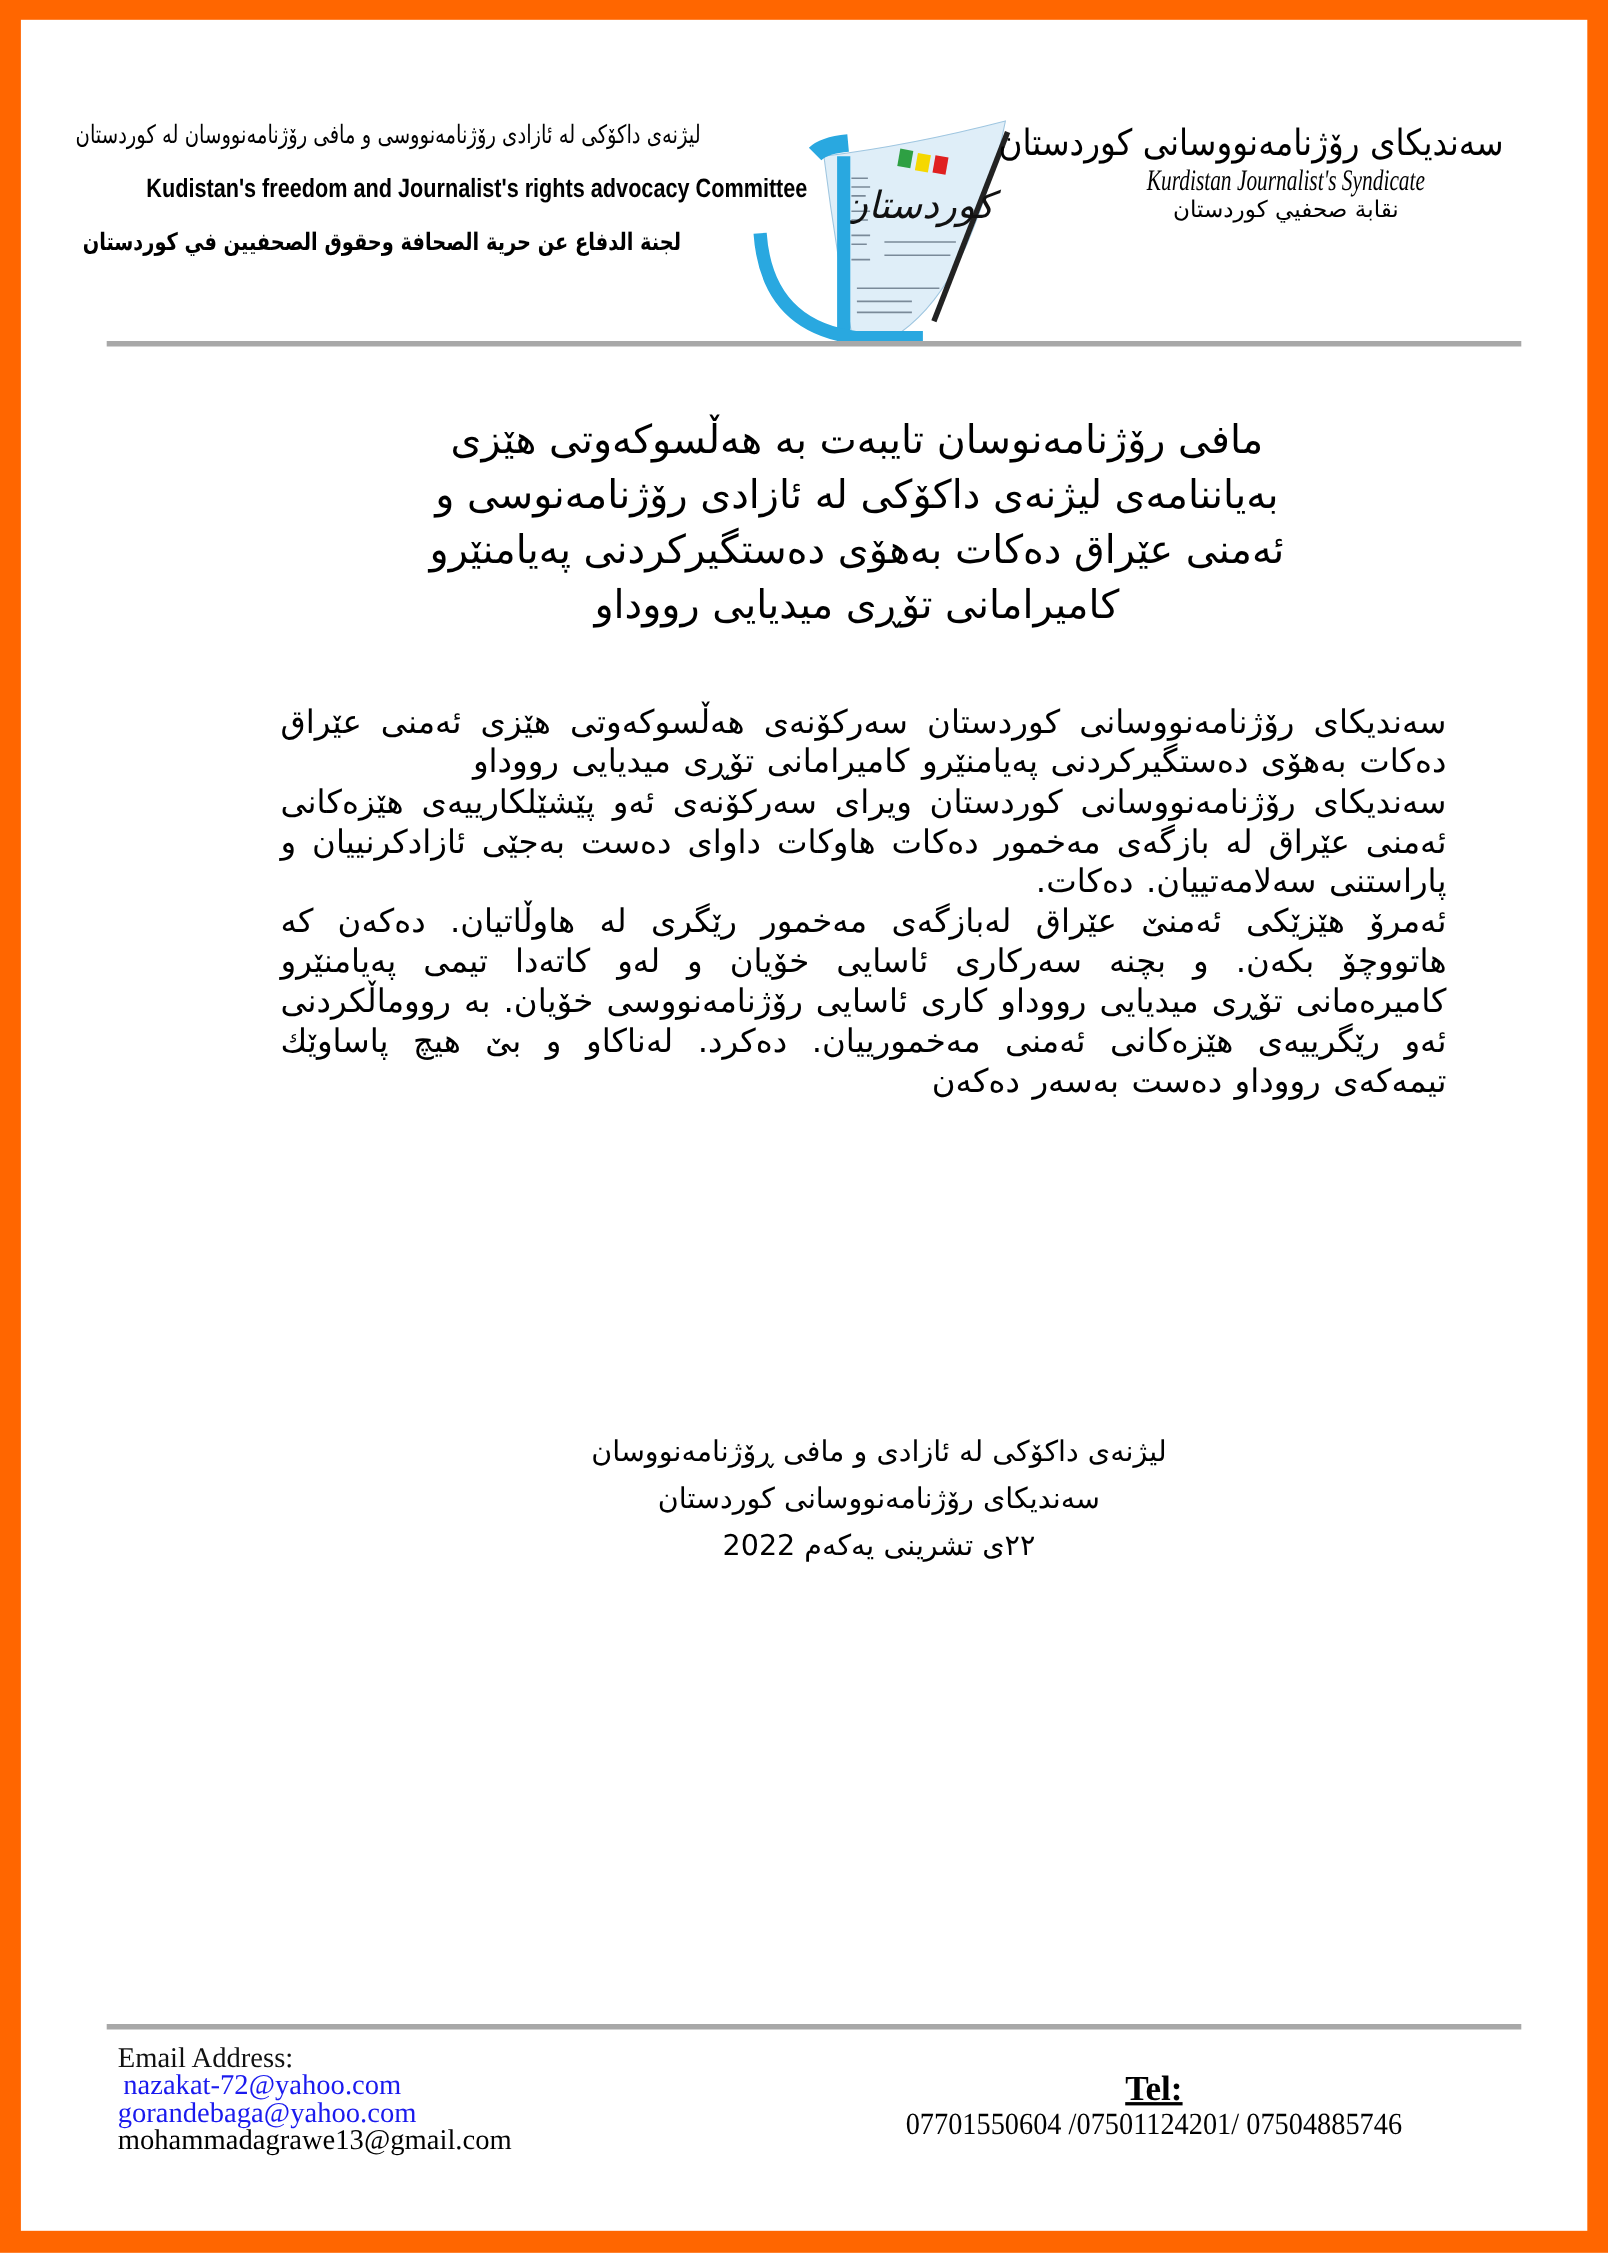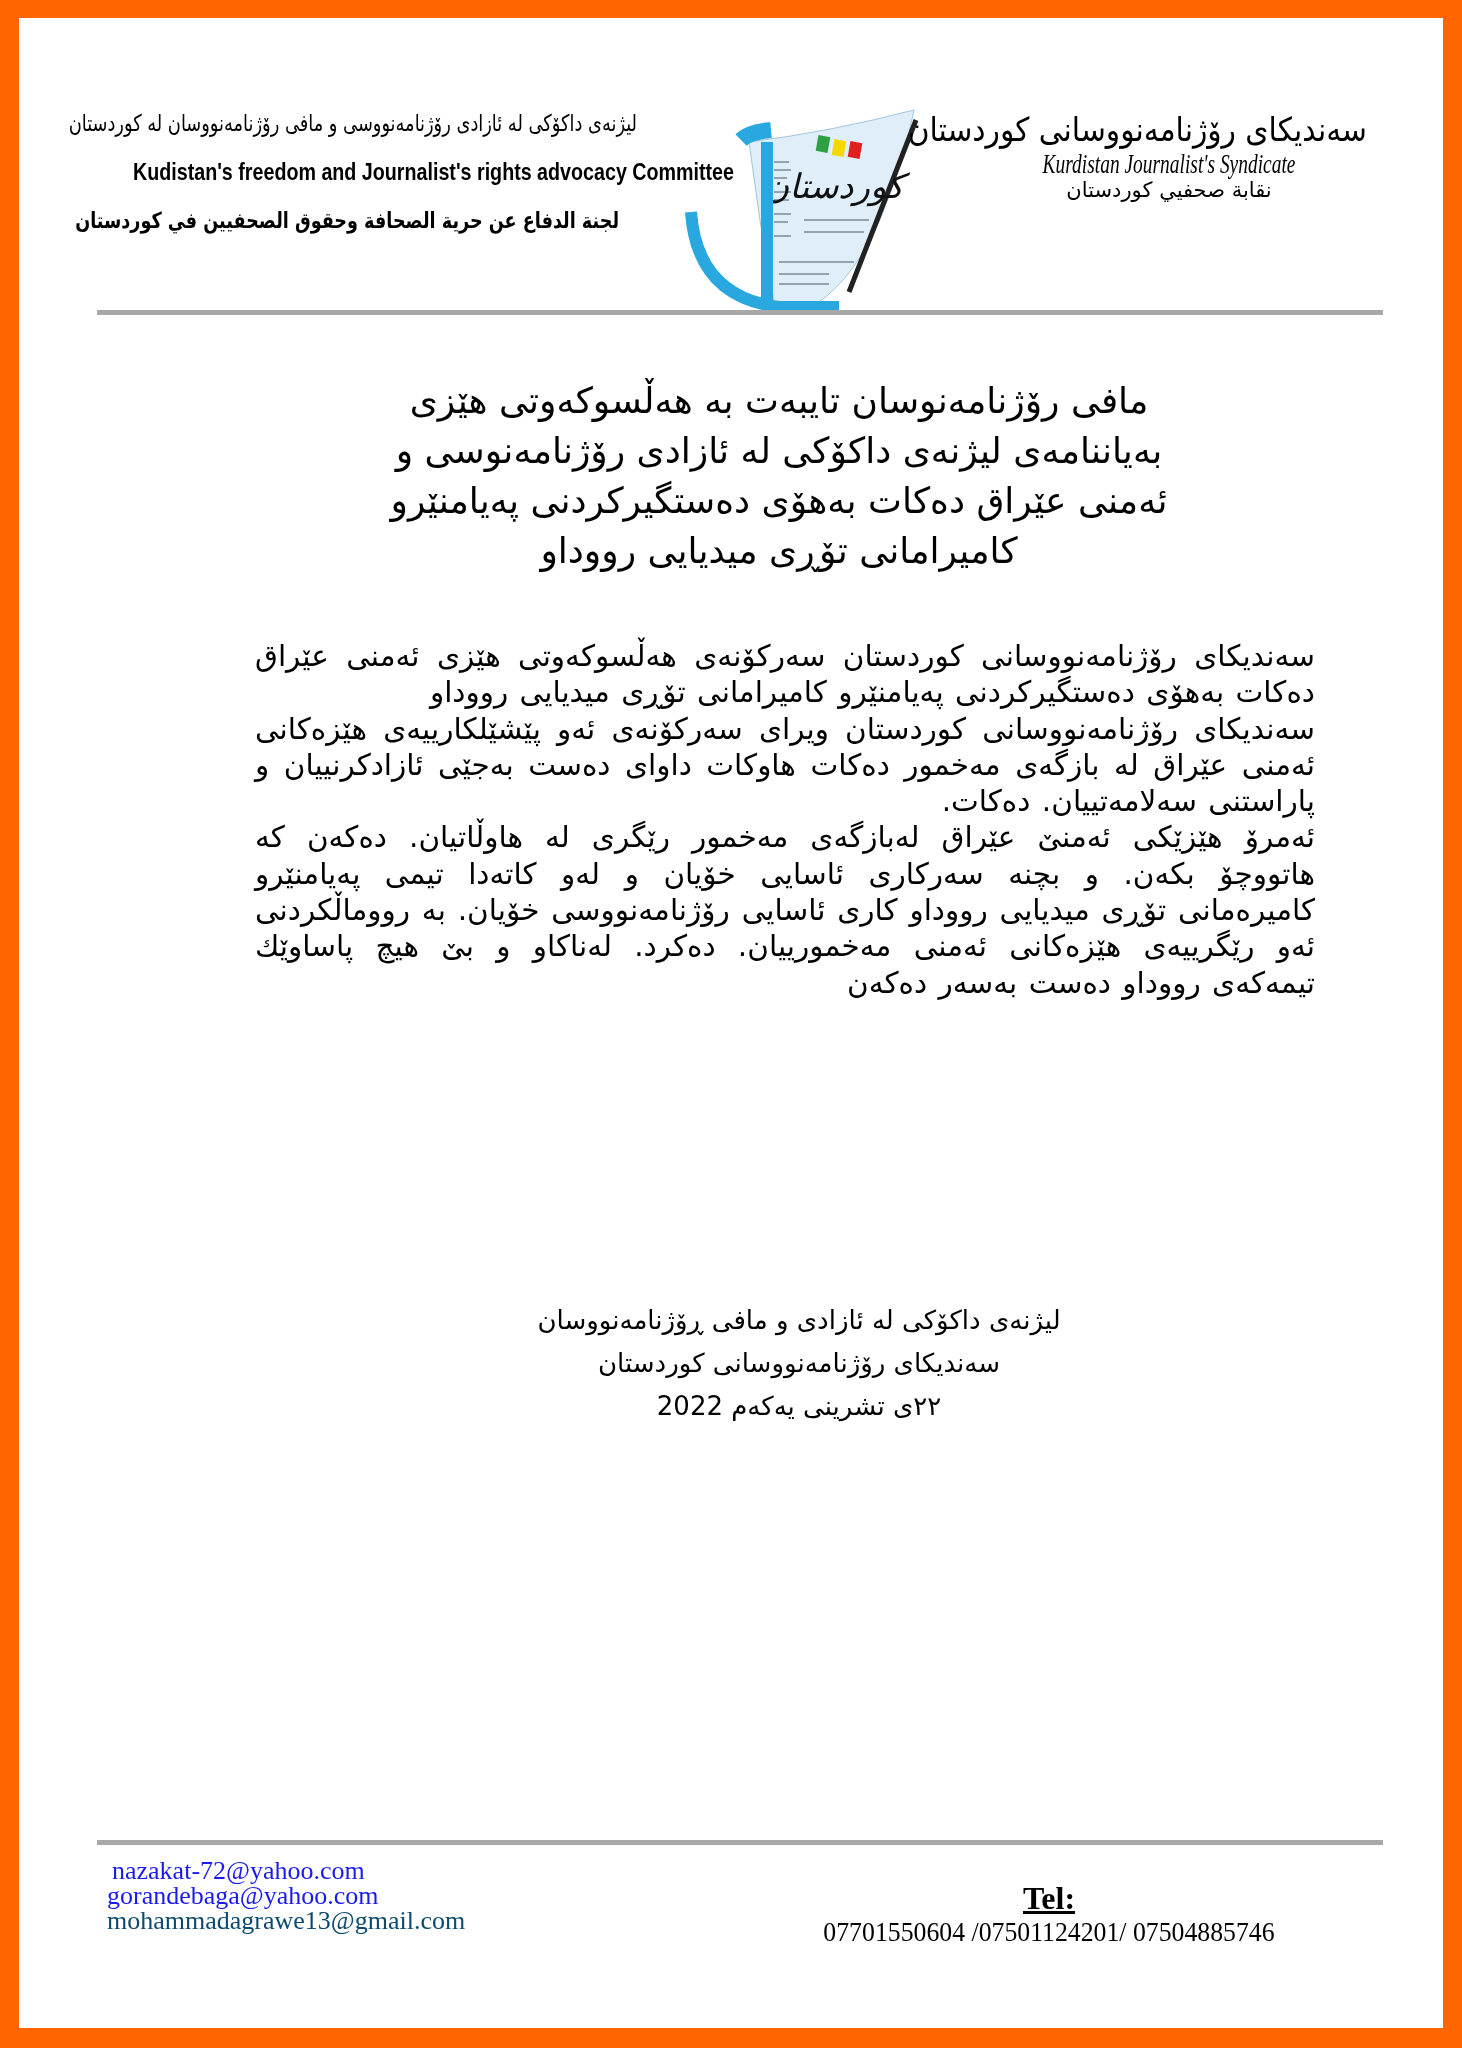--- a/index.html
+++ b/index.html
@@ -76,21 +76,21 @@
       direction: rtl; text-align: center;
       font-size: 26px; line-height: 43px; margin-top: 34px;
     }
     
     .emails {
       position: absolute; left: 88px; top: 1840px; width: 560px;
       font-family: "Liberation Serif", serif; font-size: 26px; line-height: 25px;
     }
     .emails .lbl { color: #111; }
     .emails a { color: #1a1aee; text-decoration: none; display: block; }
-    .emails .plain { color: #0c4a6e; display: block; }
+    .emails .plain { color: #000000; display: block; }
     .tel {
       position: absolute; left: 720px; top: 1862px; width: 620px; text-align: center;
       font-family: "Liberation Serif", serif;
     }
     .tel .lbl {
       font-weight: bold; font-size: 32px; text-decoration: underline; line-height: 36px;
     }
     .tel .nums { font-size: 28px; line-height: 32px; transform: scaleX(0.92); }
   </style>
 </head>
@@ -161,20 +161,21 @@
 
   <div class="sig">
     <div>لیژنەی داكۆكی لە ئازادی و مافی ڕۆژنامەنووسان</div>
     <div>سەندیكای رۆژنامەنووسانی كوردستان</div>
     <div>٢٢ی تشرینی یەكەم 2022</div>
   </div>
 
   <div class="rule bottom"></div>
 
   <div class="emails">
+    <div class="lbl">Email Address:</div>
     <a href="#" style="padding-left:5px">nazakat-72@yahoo.com</a>
     <a href="#">gorandebaga@yahoo.com</a>
     <span class="plain">mohammadagrawe13@gmail.com</span>
   </div>
 
   <div class="tel">
     <div class="lbl">Tel:</div>
     <div class="nums">07701550604 /07501124201/ 07504885746</div>
   </div>
 

